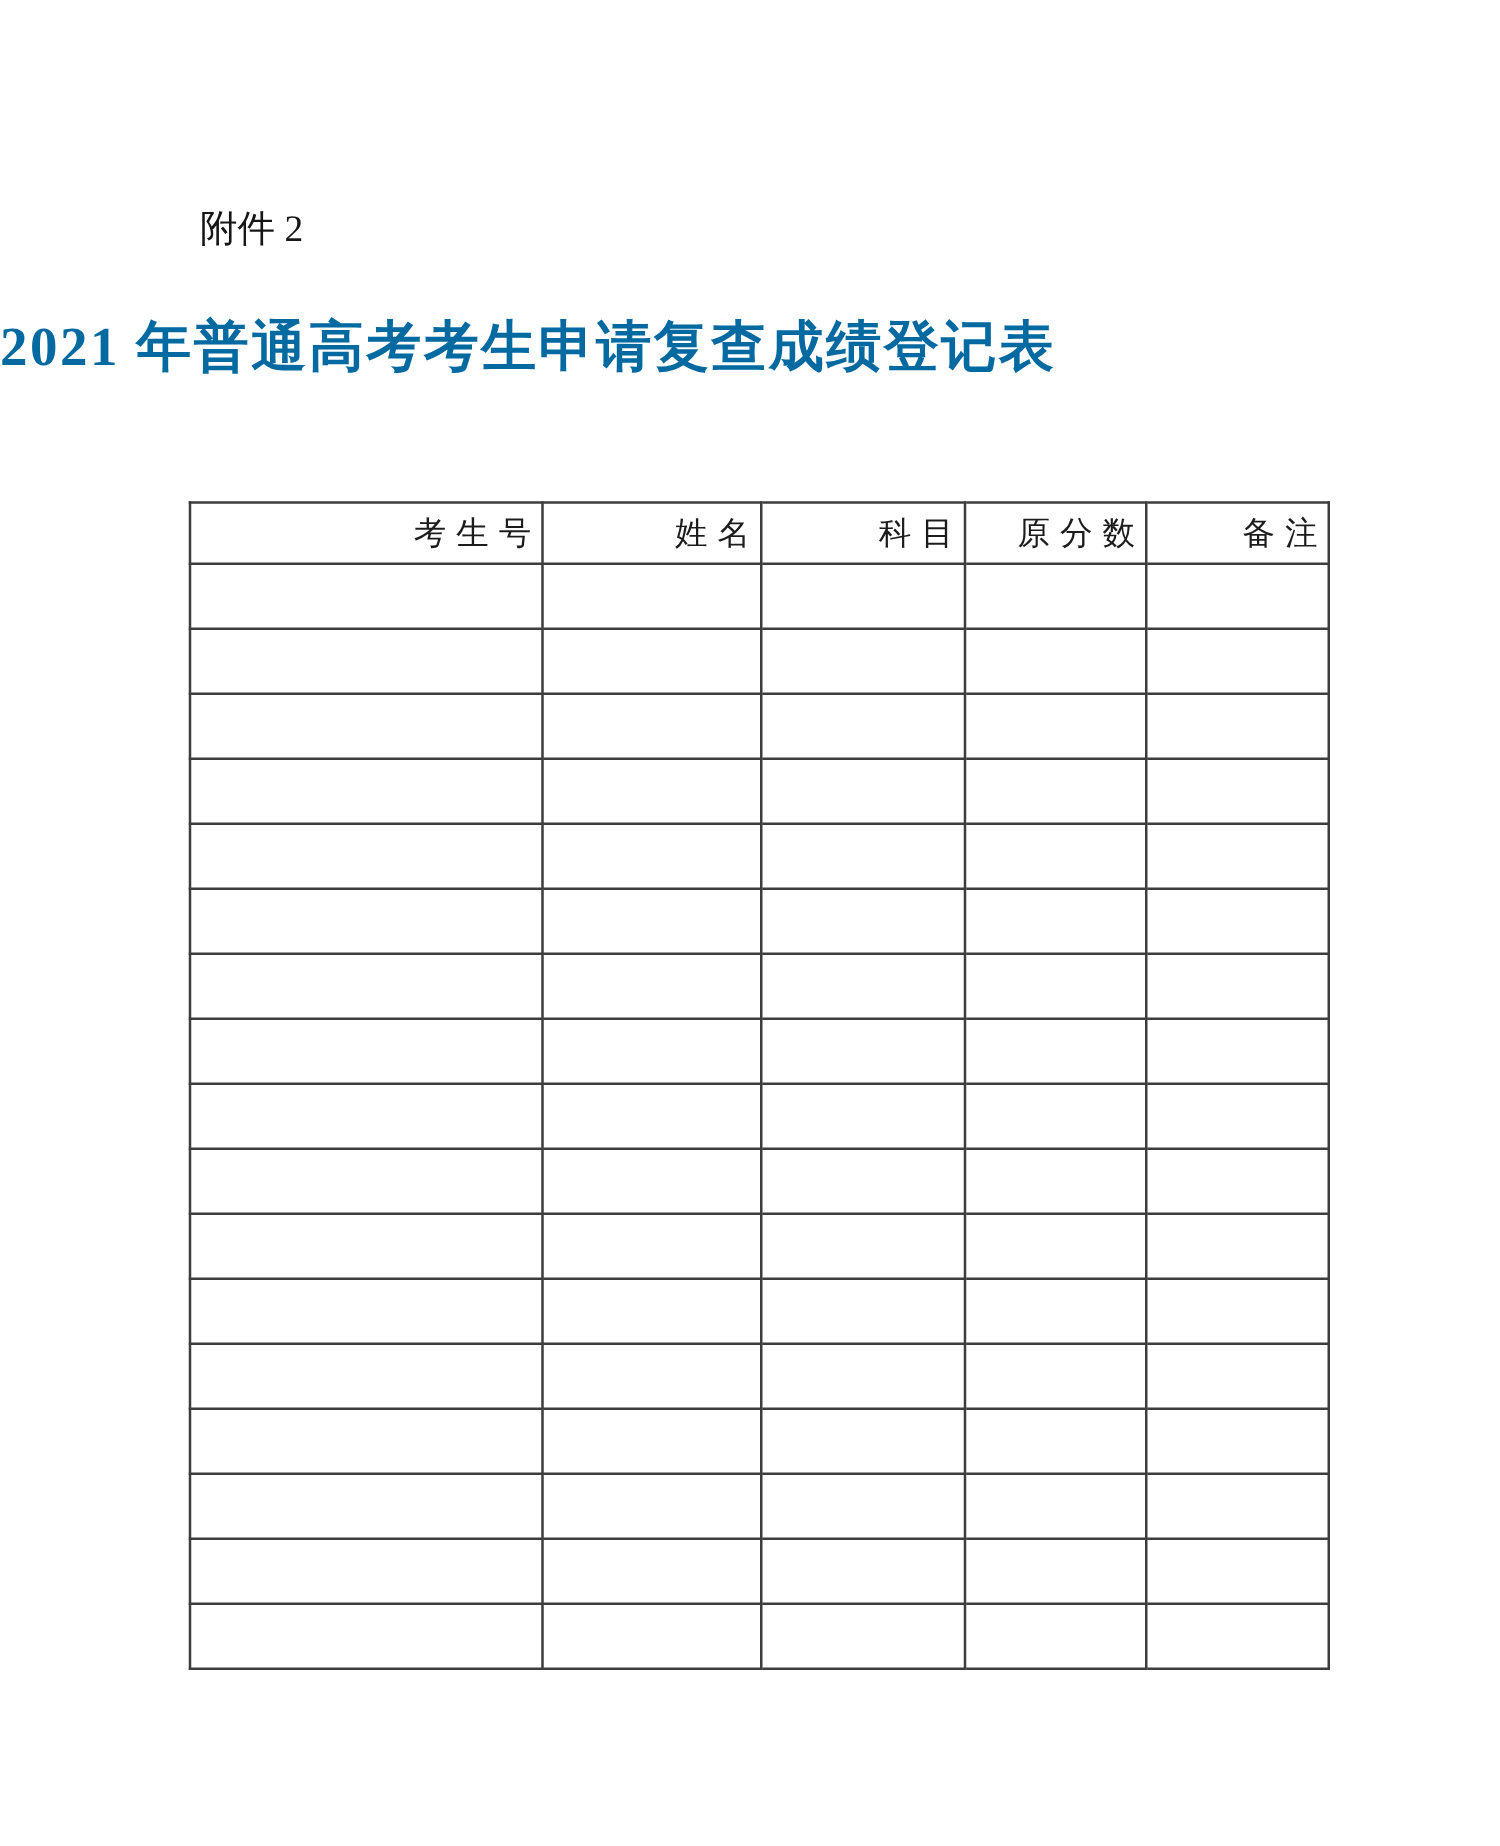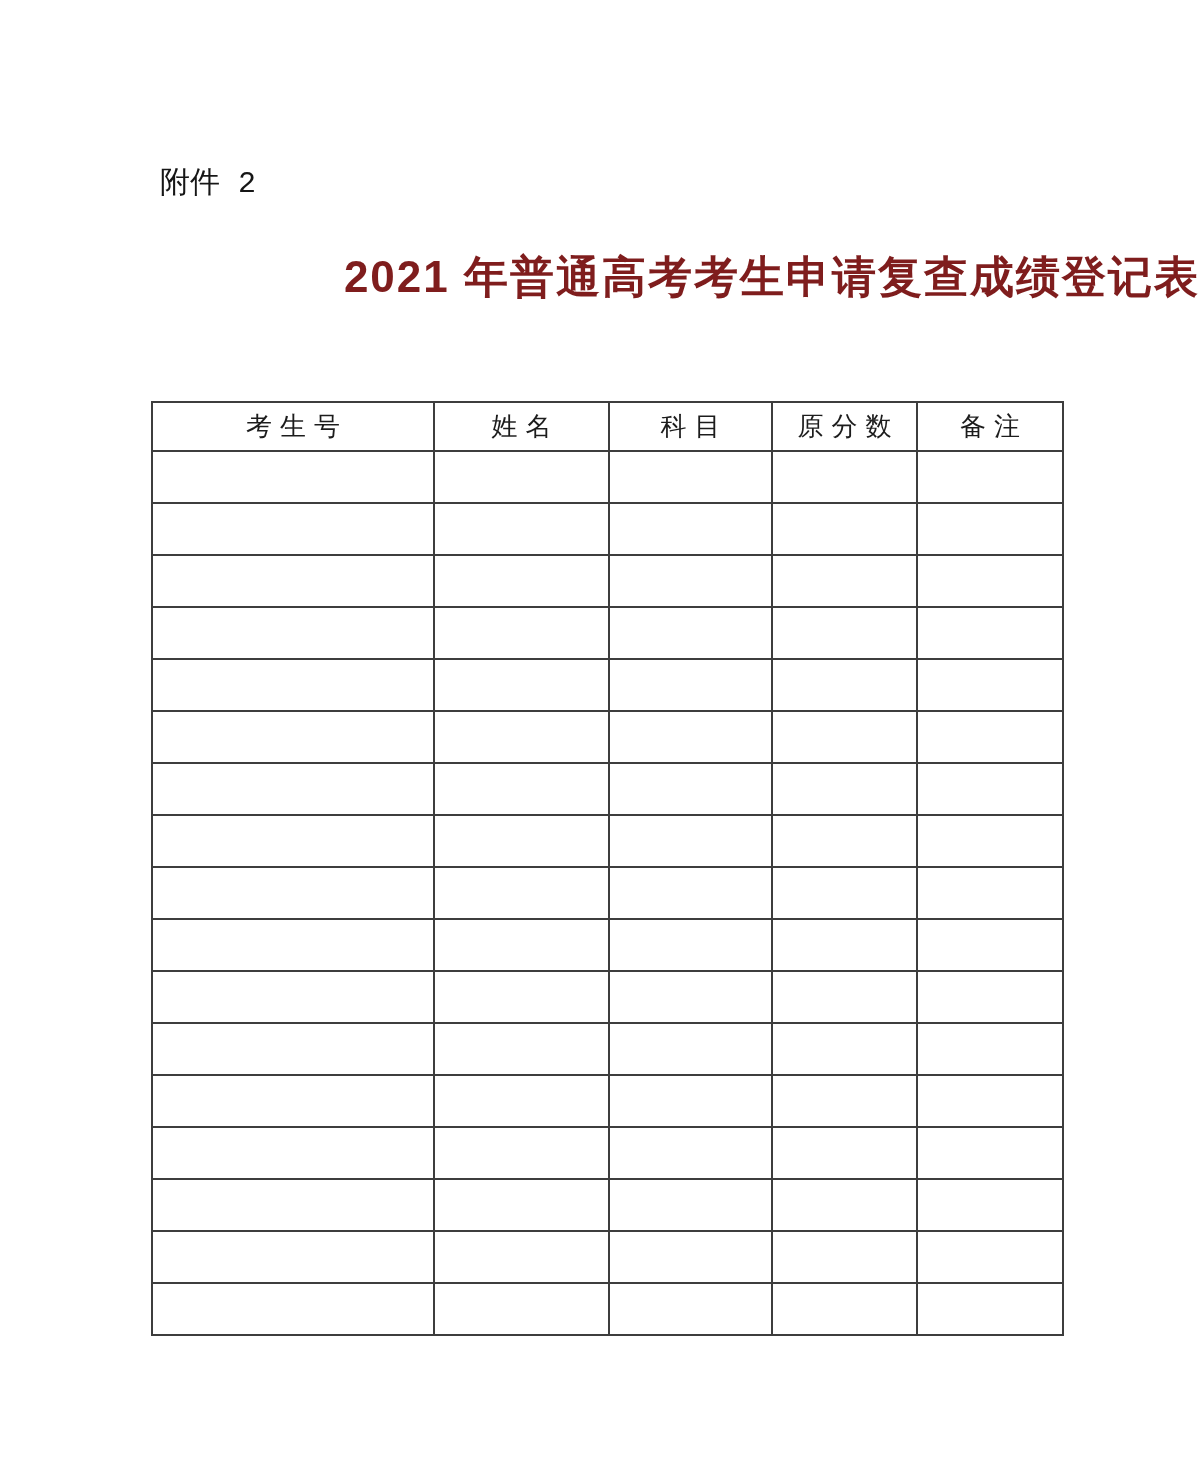--- a/index.html
+++ b/index.html
@@ -16,34 +16,33 @@
     font-family: "Liberation Serif", "DejaVu Serif", serif;
     overflow: hidden;
   }
   .attachment {
     position: absolute;
     left: 160px;
     top: 166px;
     font-size: 30px;
     line-height: 1.2;
     color: #161616;
-    font-family: Liberation Mono, monospace;
   }
   .doc-title {
     position: absolute;
     left: 0;
     right: 0;
     top: 248px;
     margin: 0;
-    text-align: right;
+    text-align: left;
     font-size: 44px;
     font-weight: bold;
     letter-spacing: 2px;
-    color: #7f1d1d;
-    font-family: Liberation Sans, sans-serif;
+    color: #0369a1;
+    font-family: Liberation Serif, serif;
   }
   .fields-line {
     position: absolute;
     left: 158px;
     top: 352px;
     width: 910px;
     font-size: 27px;
     line-height: 42px;
     white-space: nowrap;
     color: #1c1c1c;
@@ -70,21 +69,21 @@
   table.reg-table th,
   table.reg-table td {
     border: 2px solid #3d3d3d;
     padding: 0;
     background: #ffffff;
   }
   table.reg-table th {
     height: 47px;
     font-size: 26px;
     font-weight: normal;
-    text-align: center;
+    text-align: right;
     letter-spacing: 8px;
     text-indent: 8px;
     color: #1c1c1c;
   }
   table.reg-table td {
     height: 50px;
   }
 </style>
 </head>
 <body>

